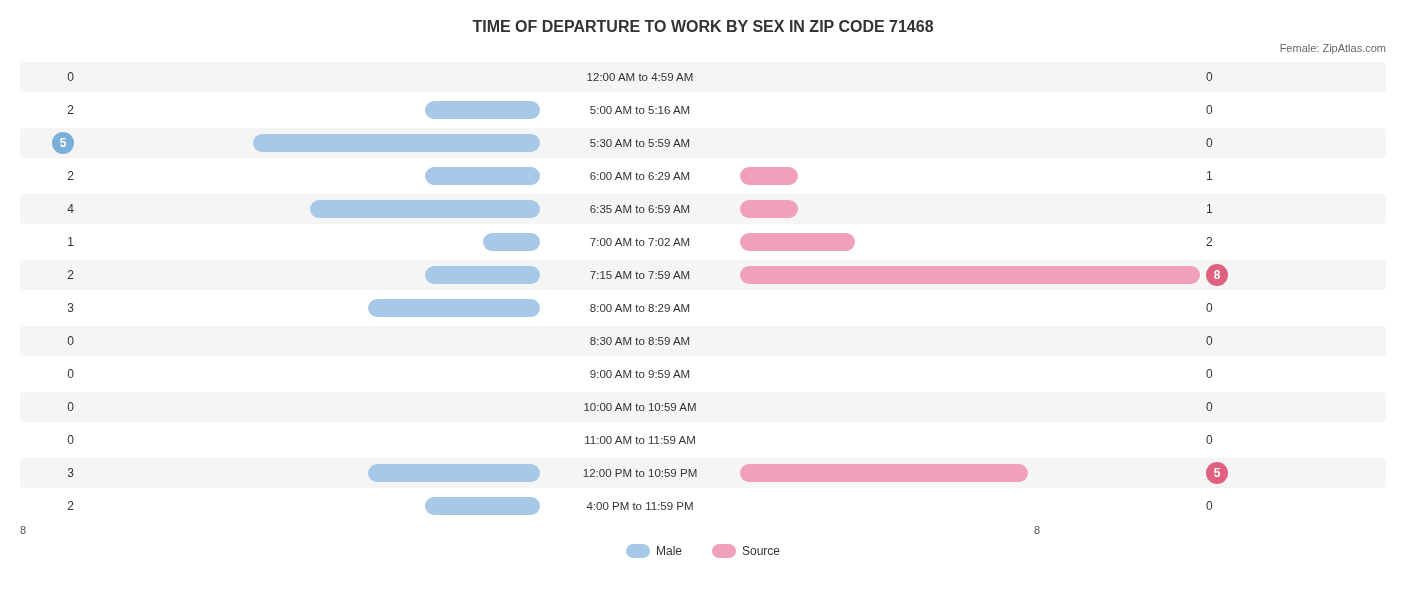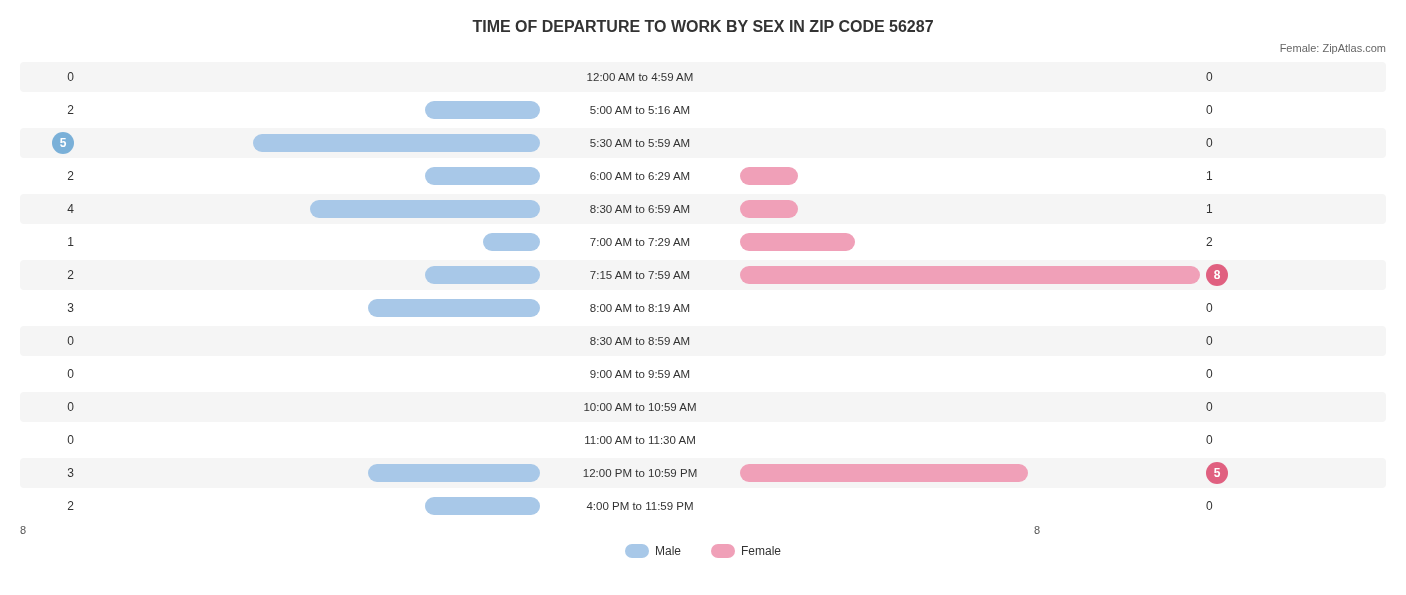--- a/index.html
+++ b/index.html
@@ -127,21 +127,21 @@
       width: 500px; 
       display: flex;
       justify-content: flex-end;
       font-size: 11px;
       color: #555;
     }
   </style>
 </head>
 <body>
 
-<div class="chart-title">TIME OF DEPARTURE TO WORK BY SEX IN ZIP CODE 56287</div>
+<div class="chart-title">TIME OF DEPARTURE TO WORK BY SEX IN ZIP CODE 71468</div>
 <div class="source">Female: ZipAtlas.com</div>
 
 <div class="chart-area" id="chart-rows">
     <div class="row">
     <div class="left-val"><span style="font-size:12px;color:#333;">0</span></div>
     <div class="left-bar-area">
       <div class="blue-bar" style="width:0px;"></div>
     </div>
     <div class="label-cell">12:00 AM to 4:59 AM</div>
     <div class="right-bar-area">
@@ -180,32 +180,32 @@
     <div class="right-bar-area">
       <div class="pink-bar" style="width:57.5px;"></div>
     </div>
     <div class="right-val"><span style="font-size:12px;color:#333;">1</span></div>
   </div>
     <div class="row">
     <div class="left-val"><span style="font-size:12px;color:#333;">4</span></div>
     <div class="left-bar-area">
       <div class="blue-bar" style="width:230px;"></div>
     </div>
-    <div class="label-cell">8:30 AM to 6:59 AM</div>
+    <div class="label-cell">6:35 AM to 6:59 AM</div>
     <div class="right-bar-area">
       <div class="pink-bar" style="width:57.5px;"></div>
     </div>
     <div class="right-val"><span style="font-size:12px;color:#333;">1</span></div>
   </div>
     <div class="row">
     <div class="left-val"><span style="font-size:12px;color:#333;">1</span></div>
     <div class="left-bar-area">
       <div class="blue-bar" style="width:57.5px;"></div>
     </div>
-    <div class="label-cell">7:00 AM to 7:29 AM</div>
+    <div class="label-cell">7:00 AM to 7:02 AM</div>
     <div class="right-bar-area">
       <div class="pink-bar" style="width:115px;"></div>
     </div>
     <div class="right-val"><span style="font-size:12px;color:#333;">2</span></div>
   </div>
     <div class="row">
     <div class="left-val"><span style="font-size:12px;color:#333;">2</span></div>
     <div class="left-bar-area">
       <div class="blue-bar" style="width:115px;"></div>
     </div>
@@ -213,21 +213,21 @@
     <div class="right-bar-area">
       <div class="pink-bar" style="width:460px;"></div>
     </div>
     <div class="right-val"><span style="font-size:12px;color:#fff;background:#e06080;border-radius:50%;width:22px;height:22px;display:inline-flex;align-items:center;justify-content:center;font-weight:bold;">8</span></div>
   </div>
     <div class="row">
     <div class="left-val"><span style="font-size:12px;color:#333;">3</span></div>
     <div class="left-bar-area">
       <div class="blue-bar" style="width:172.5px;"></div>
     </div>
-    <div class="label-cell">8:00 AM to 8:19 AM</div>
+    <div class="label-cell">8:00 AM to 8:29 AM</div>
     <div class="right-bar-area">
       <div class="pink-bar" style="width:0px;"></div>
     </div>
     <div class="right-val"><span style="font-size:12px;color:#333;">0</span></div>
   </div>
     <div class="row">
     <div class="left-val"><span style="font-size:12px;color:#333;">0</span></div>
     <div class="left-bar-area">
       <div class="blue-bar" style="width:0px;"></div>
     </div>
@@ -257,21 +257,21 @@
     <div class="right-bar-area">
       <div class="pink-bar" style="width:0px;"></div>
     </div>
     <div class="right-val"><span style="font-size:12px;color:#333;">0</span></div>
   </div>
     <div class="row">
     <div class="left-val"><span style="font-size:12px;color:#333;">0</span></div>
     <div class="left-bar-area">
       <div class="blue-bar" style="width:0px;"></div>
     </div>
-    <div class="label-cell">11:00 AM to 11:30 AM</div>
+    <div class="label-cell">11:00 AM to 11:59 AM</div>
     <div class="right-bar-area">
       <div class="pink-bar" style="width:0px;"></div>
     </div>
     <div class="right-val"><span style="font-size:12px;color:#333;">0</span></div>
   </div>
     <div class="row">
     <div class="left-val"><span style="font-size:12px;color:#333;">3</span></div>
     <div class="left-bar-area">
       <div class="blue-bar" style="width:172.5px;"></div>
     </div>
@@ -303,15 +303,15 @@
   </div>
 </div>
 
 <div class="legend">
   <div class="legend-item">
     <div class="legend-swatch" id="male-swatch" style="background: rgb(168, 200, 232);"></div>
     <span>Male</span>
   </div>
   <div class="legend-item">
     <div class="legend-swatch" id="female-swatch" style="background: rgb(240, 160, 184);"></div>
-    <span>Female</span>
+    <span>Source</span>
   </div>
 </div>
 
 </body></html>

